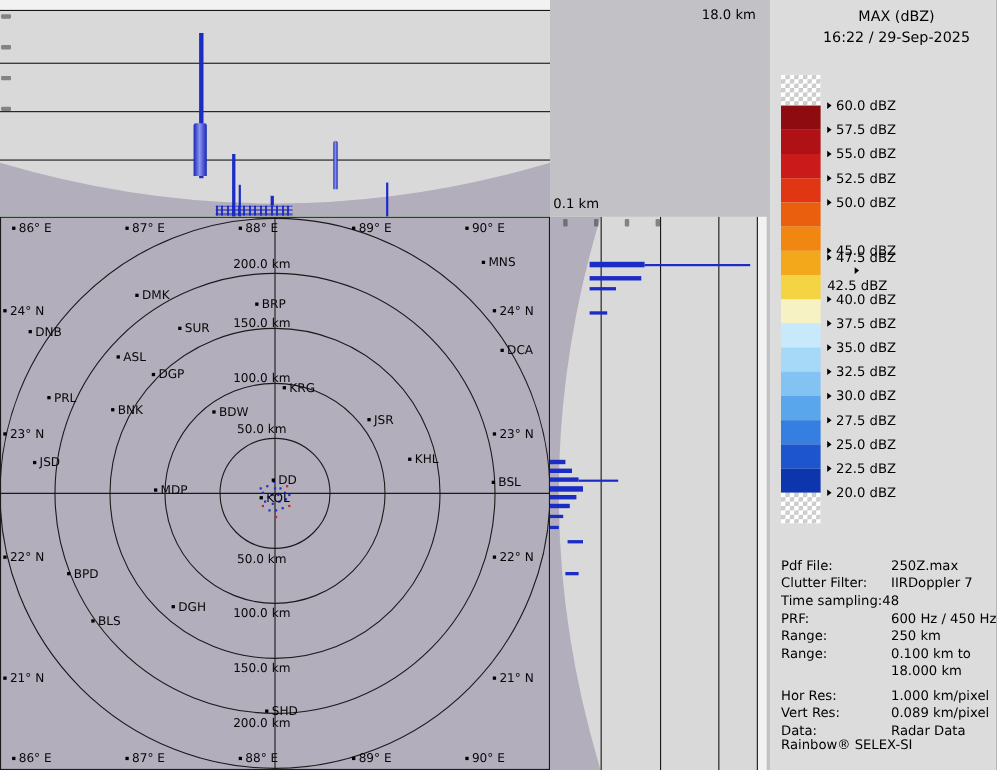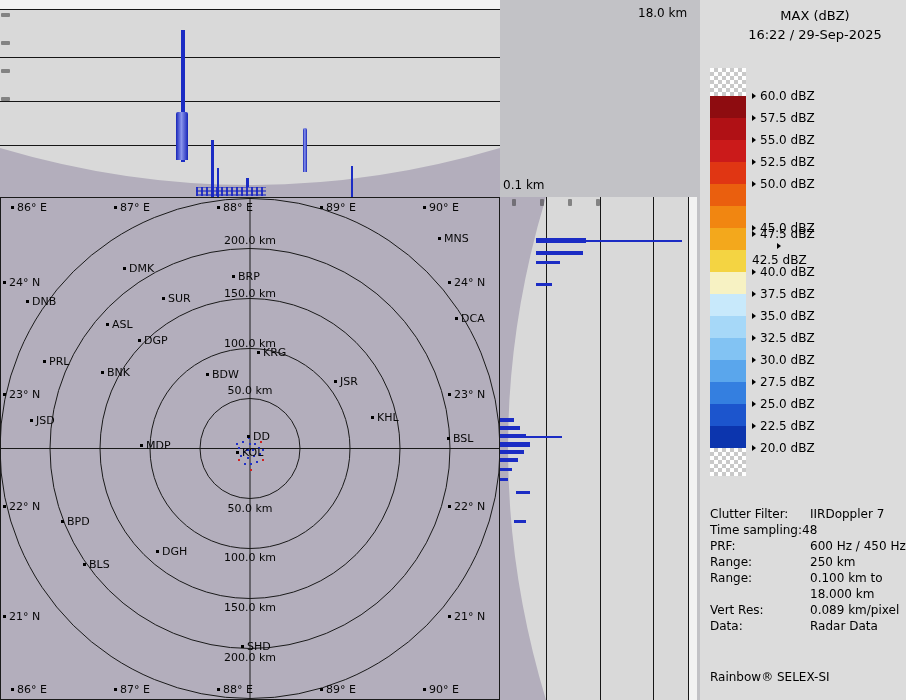--- a/index.html
+++ b/index.html
@@ -28,21 +28,21 @@
 
   .float-label{position:absolute;font-size:12px;color:#000;white-space:nowrap;}
 
   
   .map{position:absolute;left:0;top:197px;width:500px;height:503px;background:#7da46c;overflow:hidden;}
   .map svg{position:absolute;left:0;top:0;}
   .map::after{content:"";position:absolute;inset:0;border:1px solid #1a1a1a;pointer-events:none;}
   .map-overlay{position:absolute;inset:0;font-size:11px;color:#070707;}
   .geo-label{position:absolute;display:flex;align-items:center;gap:3px;white-space:nowrap;}
   .geo-label.lon{transform:translateX(-50%);}
-  .geo-label.ringlab{left:250px;transform:translateX(-50%);}
+  .geo-label.ringlab{left:238px;transform:translateX(-50%);}
   .city{position:absolute;display:flex;align-items:center;gap:3px;white-space:nowrap;}
   .cdot{width:3px;height:3px;background:#000;display:inline-block;flex:none;}
 
   
   .legend{position:absolute;left:700px;top:0;width:230px;height:700px;background:#dcdcdc;}
   .legend-title{margin-top:8px;text-align:center;font-size:13px;}
   .legend-line{text-align:center;font-size:13px;margin-top:4px;}
   .scale-wrap{position:absolute;left:10px;top:68px;width:190px;height:420px;}
   .scale-cells{position:absolute;left:0;top:0;width:36px;}
   .scale-cell{width:36px;height:22px;}
@@ -349,21 +349,21 @@
           <span>KRG</span>
         </div>
         <div class="city" style="left: 43px; top: 158px;">
           <span class="cdot"></span>
           <span>PRL</span>
         </div>
         <div class="city" style="left: 101px; top: 169px;">
           <span class="cdot"></span>
           <span>BNK</span>
         </div>
-        <div class="city" style="left: 206px; top: 171px; text-align: center;">
+        <div class="city" style="left: 193px; top: 171px; text-align: center;">
           <span class="cdot"></span>
           <span>BDW</span>
         </div>
         <div class="city" style="left: 334px; top: 178px;">
           <span class="cdot"></span>
           <span>JSR</span>
         </div>
         <div class="city" style="left: 371px; top: 214px;">
           <span class="cdot"></span>
           <span>KHL</span>
@@ -497,20 +497,24 @@
             <span>22.5 dBZ</span>
           </div>
           <div class="scale-label" style="top: 373px;">
             <span class="tri"></span>
             <span>20.0 dBZ</span>
           </div>
         </div>
     </div>
     <div class="meta">
         <div class="meta-row">
+          <span class="meta-key">Pdf File:</span>
+          <span class="meta-val">250Z.max</span>
+        </div>
+        <div class="meta-row">
           <span class="meta-key">Clutter Filter:</span>
           <span class="meta-val">IIRDoppler 7</span>
         </div>
         <div class="meta-row">
           <span class="meta-key">Time sampling:48</span>
           <span class="meta-val"></span>
         </div>
         <div class="meta-row">
           <span class="meta-key">PRF:</span>
           <span class="meta-val">600 Hz / 450 Hz</span>
@@ -519,20 +523,24 @@
           <span class="meta-key">Range:</span>
           <span class="meta-val">250 km</span>
         </div>
         <div class="meta-row">
           <span class="meta-key">Range:</span>
           <span class="meta-val">0.100 km to</span>
         </div>
         <div class="meta-row">
           <span class="meta-key"></span>
           <span class="meta-val">18.000 km</span>
+        </div>
+        <div class="meta-row" style="margin-top: 6px;">
+          <span class="meta-key">Hor Res:</span>
+          <span class="meta-val">1.000 km/pixel</span>
         </div>
         <div class="meta-row">
           <span class="meta-key">Vert Res:</span>
           <span class="meta-val">0.089 km/pixel</span>
         </div>
         <div class="meta-row">
           <span class="meta-key">Data:</span>
           <span class="meta-val">Radar Data</span>
         </div>
       </div>

